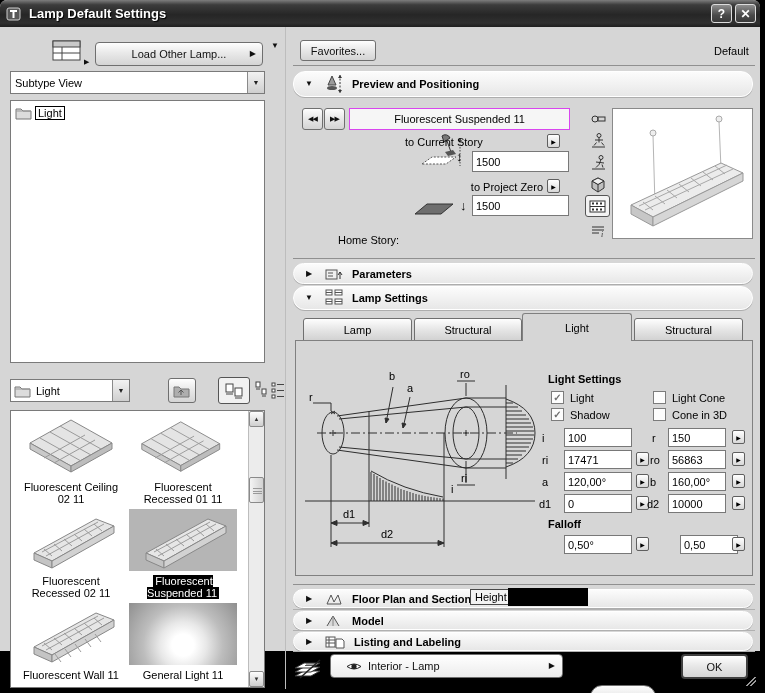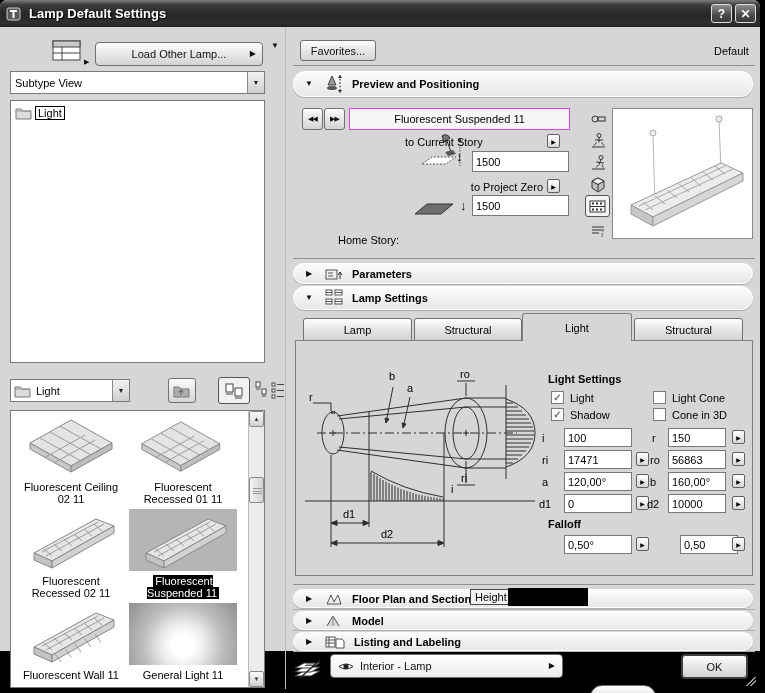--- a/index.html
+++ b/index.html
@@ -640,21 +640,21 @@
       <path d="M3,20 l9,-5 h16 l-9,5 z" fill="#fff" stroke="#333"></path>
       <path d="M3,16 l9,-5 h16 l-9,5 z" fill="#fff" stroke="#333"></path>
       <path d="M3,12 l9,-5 h16 l-9,5 z" fill="#fff" stroke="#333"></path>
       <g stroke="#555">
           <line x1="14" y1="8" x2="24" y2="8"></line>
           <line x1="13" y1="9.5" x2="23" y2="9.5"></line>
         </g>
       <line x1="8" y1="22" x2="28" y2="4" stroke="#222" stroke-width="1.5"></line>
     </svg>
   </span>
-  <div class="btn" style="left:330px;top:654px;width:233px;height:24px;border-radius:4px;justify-content:flex-start;padding-left:6px;background:linear-gradient(180deg,#fff,#ececec)">
+  <div class="btn" style="left:330px;top:654px;width:233px;height:24px;border-radius:4px;justify-content:flex-start;padding-left:14px;background:linear-gradient(180deg,#fff,#ececec)">
     <span style="display:flex;align-items:center;margin-right:5px">
       <svg width="18" height="11" viewBox="0 0 18 11">
         <path d="M2,5.5 Q9,0.5 16,5.5 Q9,10.5 2,5.5 z" fill="#fff" stroke="#222"></path>
         <circle cx="9" cy="5.5" r="2.6" fill="#222"></circle>
       </svg>
     </span>
     <span>Interior - Lamp</span>
     <span class="tri" style="position:absolute;right:7px;font-size:8px">▶</span>
   </div>
   <div class="btn" style="left:590px;top:685px;width:66px;height:24px;border-radius:12px">

